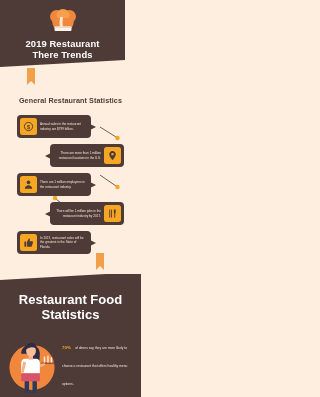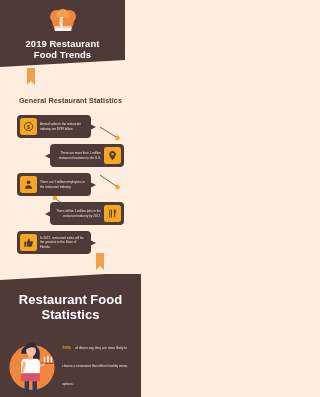--- a/index.html
+++ b/index.html
@@ -203,21 +203,21 @@
     <ellipse cx="17" cy="15" rx="13" ry="13" fill="#f0873d"></ellipse>
     <ellipse cx="43" cy="15" rx="13" ry="13" fill="#f0873d"></ellipse>
     <ellipse cx="30" cy="12" rx="13" ry="12" fill="#f5a04b"></ellipse>
     <path d="M8 18 Q8 34 14 38 L46 38 Q52 34 52 18 Z" fill="#f0873d"></path>
     <path d="M24 16 Q22 28 24 38 L30 38 Q28 26 30 16 Z" fill="#fdf3e8" opacity=".85"></path>
     <rect x="13" y="35" width="34" height="9" rx="2" fill="#fdf3e8"></rect>
     <rect x="13" y="35" width="34" height="3" rx="1" fill="#e8dccf"></rect>
   </svg>
   <div>
     <div class="header-title">2019 Restaurant</div>
-    <div class="header-title">Food Trends</div>
+    <div class="header-title">There Trends</div>
   </div>
   <div class="header-slant"></div>
 </div>
 
 <div class="ribbon ribbon-top"></div>
 
 <div class="section-general">
   <div class="section-title-dark">General Restaurant Statistics</div>
 
   <div class="stats-list">

